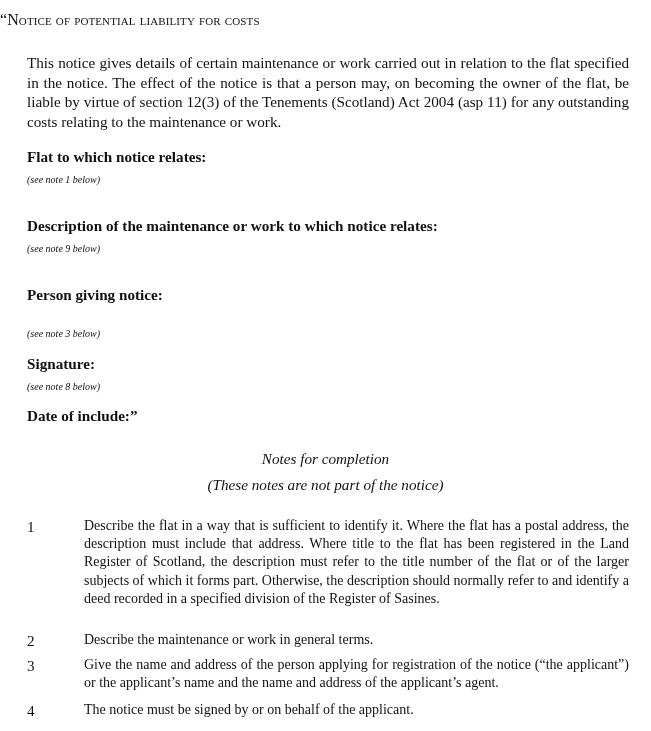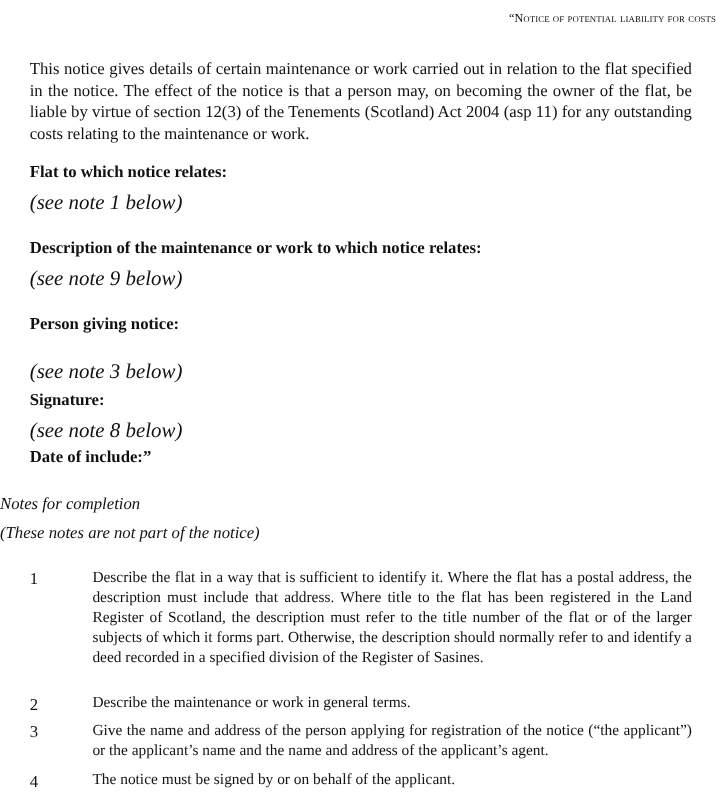--- a/index.html
+++ b/index.html
@@ -2,30 +2,30 @@
 <html><head>
 <meta charset="utf-8">
 <style>
   html, body { margin: 0; padding: 0; background: #ffffff; }
   body {
     width: 651px; height: 731px; overflow: hidden; position: relative;
     font-family: "Liberation Serif", serif; color: #111111;
   }
   .abs { position: absolute; }
   .title {
-    left: 0; width: 651px; top: 11px; text-align: right;
-    font-size: 11px; font-variant: small-caps; letter-spacing: 0.1px;
+    left: 0; width: 651px; top: 11px; text-align: left;
+    font-size: 16px; font-variant: small-caps; letter-spacing: 0.1px;
   }
   .intro {
     left: 27px; width: 602px; top: 53px;
     font-size: 15.2px; line-height: 19.6px; text-align: justify;
   }
   .label { left: 27px; font-size: 15.2px; font-weight: bold; font-family: Liberation Serif, serif; }
-  .note-ref { left: 27px; font-size: 19px; font-style: italic; }
-  .center-it { left: 0; width: 651px; text-align: left; font-size: 15.2px; font-style: italic; }
+  .note-ref { left: 27px; font-size: 10px; font-style: italic; }
+  .center-it { left: 0; width: 651px; text-align: center; font-size: 15.2px; font-style: italic; }
   .num { left: 27px; font-size: 15.2px; }
   .ntext {
     left: 84px; width: 545px; font-size: 14px; line-height: 18.2px; text-align: justify;
   }
   .ntext.last { text-align-last: left; }
 </style>
 </head>
 <body>
 
 <div class="abs title">“Notice of potential liability for costs</div>

